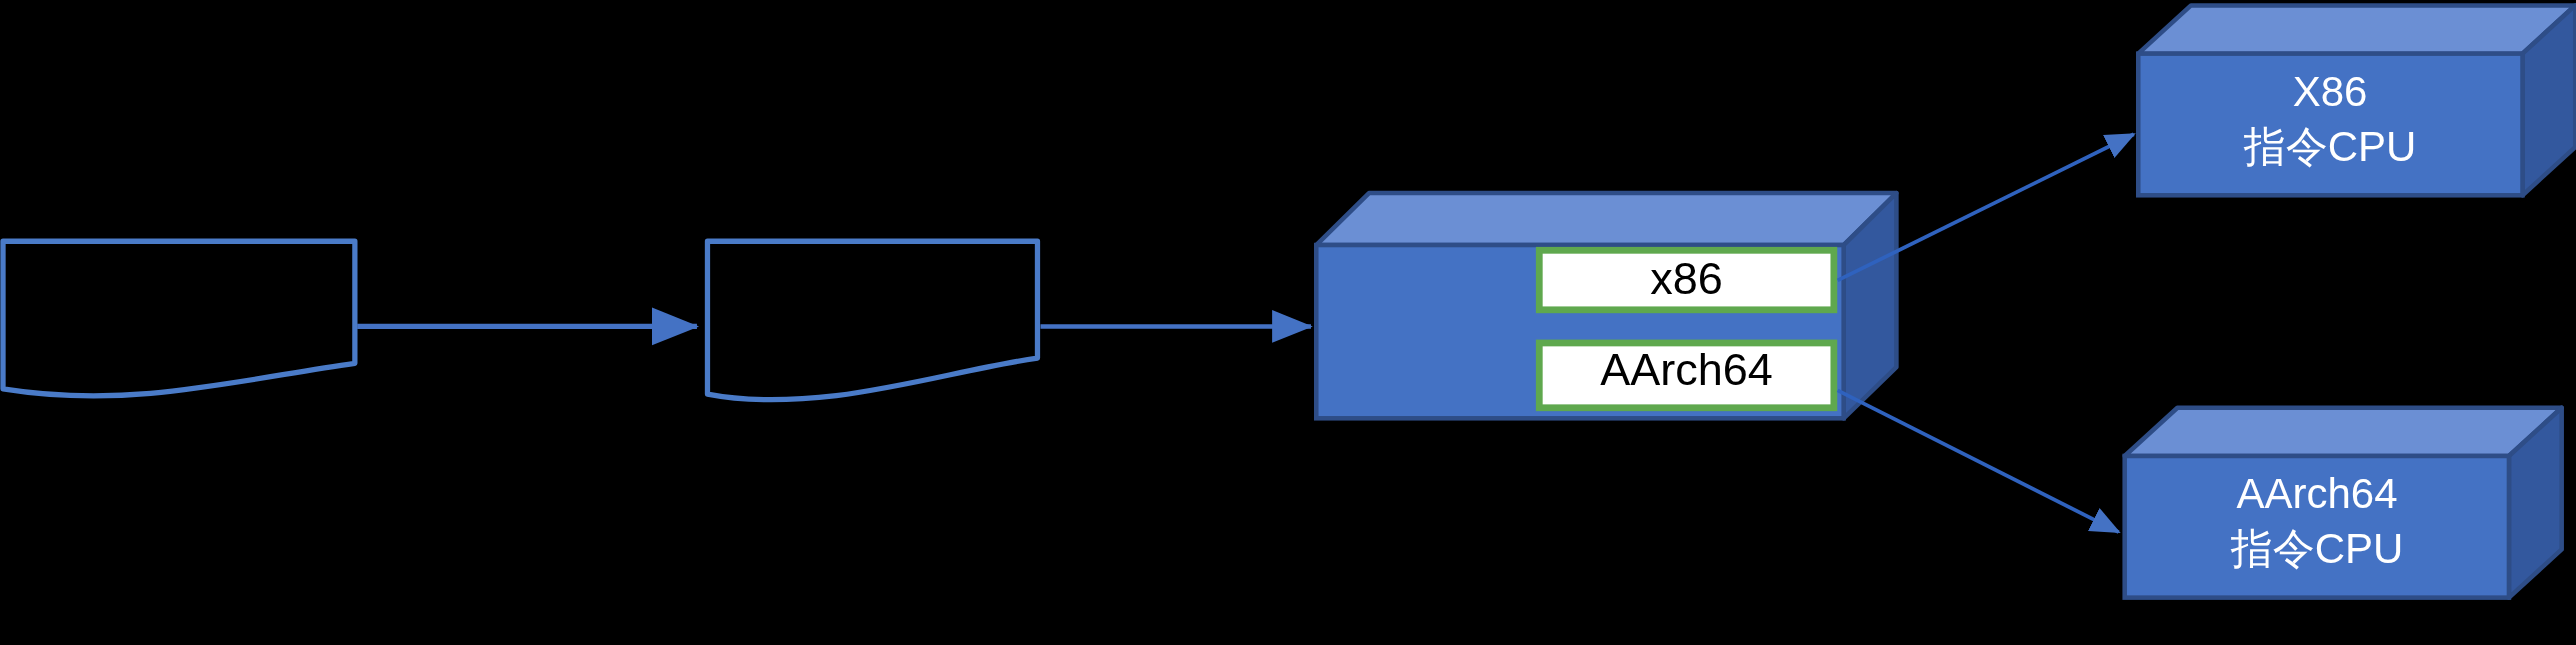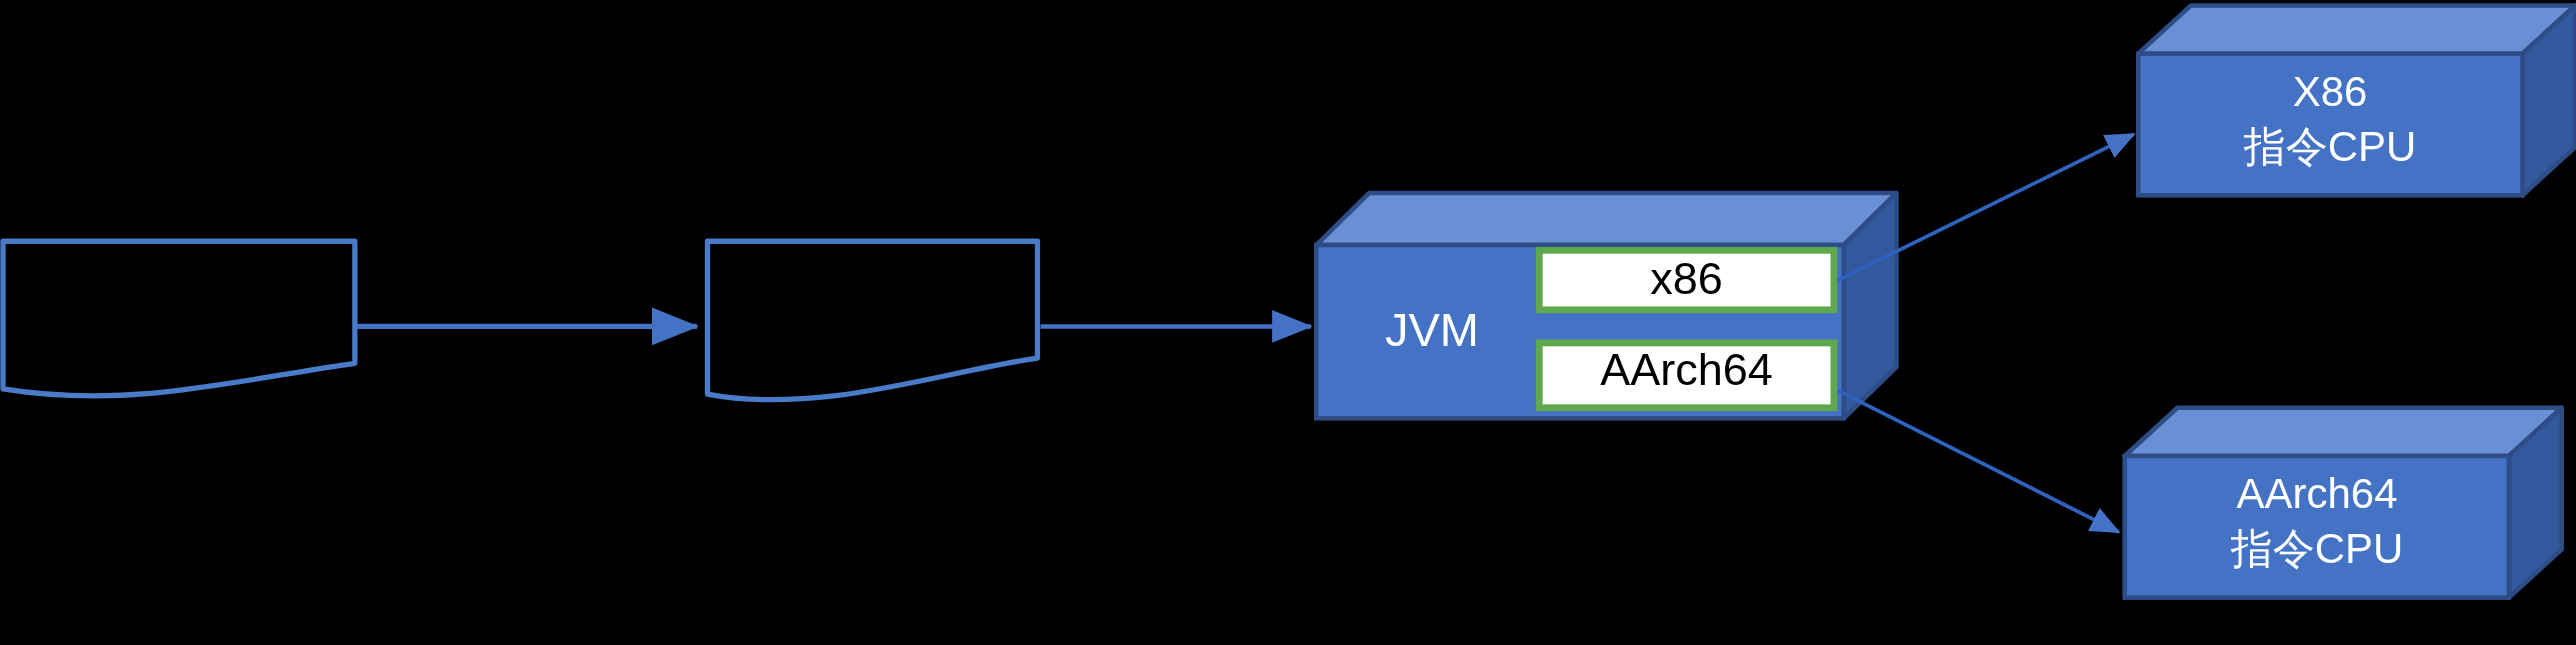--- a/index.html
+++ b/index.html
@@ -61,21 +61,20 @@
       <rect x="2838" y="71" width="510" height="188" fill="#4472C4" stroke="#2E4D87" stroke-width="6"></rect>
     </g>
 
     <g>
       <polygon points="2820,605 2890,541 3400,541 3330,605" fill="#6B8FD4" stroke="#2E4D87" stroke-width="6" stroke-linejoin="round"></polygon>
       <polygon points="3330,605 3400,541 3400,729 3330,793" fill="#33589E" stroke="#2E4D87" stroke-width="6" stroke-linejoin="round"></polygon>
       <rect x="2820" y="605" width="510" height="188" fill="#4472C4" stroke="#2E4D87" stroke-width="6"></rect>
     </g>
   </svg>
 
-  <div class="lbl jvm-lbl" style="left:1349px; top:304px; width:166px;">JVM</div>
 
   <div class="slot-lbl slot-text" style="left:1539px; top:253px; width:295px;">x86</div>
 
   <div class="slot-lbl slot-text" style="left:1539px; top:344px; width:295px;">AArch64</div>
 
   <div class="lbl cpu-lbl" style="left:2138px; top:68px; width:384px;">X86</div>
   <div class="lbl cpu-lbl" style="left:2138px; top:123px; width:384px;">指令CPU</div>
 
   <div class="lbl cpu-lbl" style="left:2125px; top:470px; width:384px;">AArch64</div>
   <div class="lbl cpu-lbl" style="left:2125px; top:525px; width:384px;">指令CPU</div>

